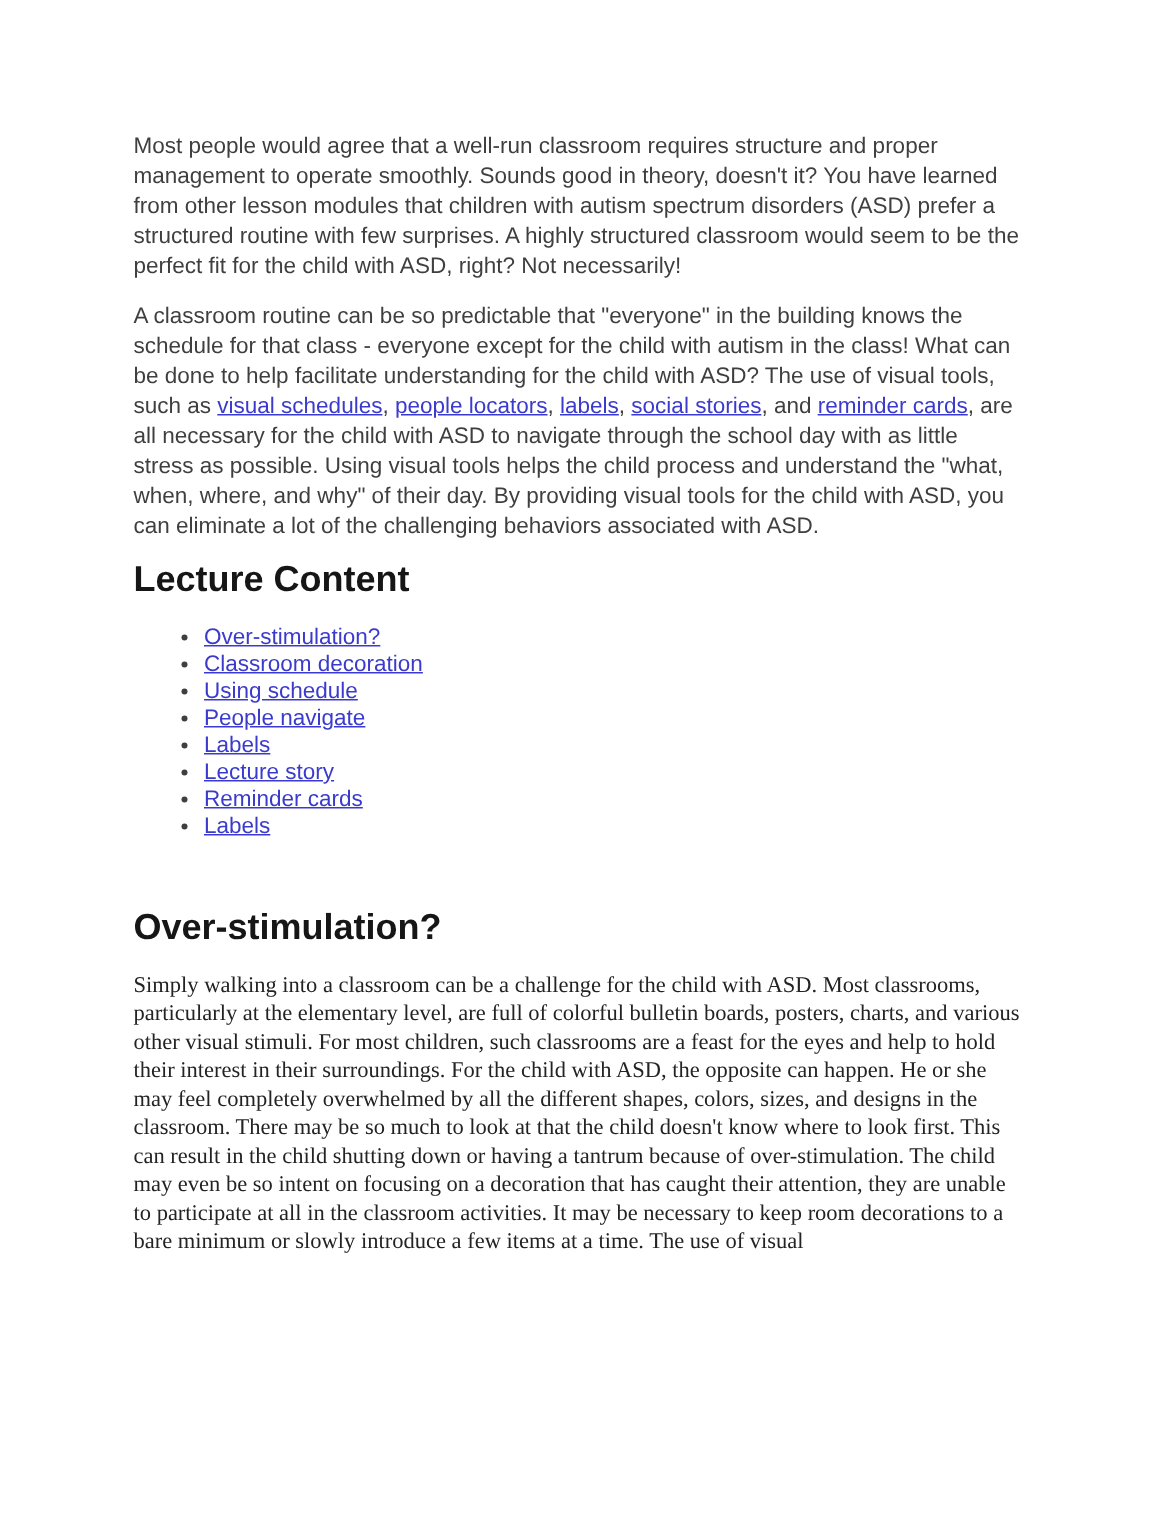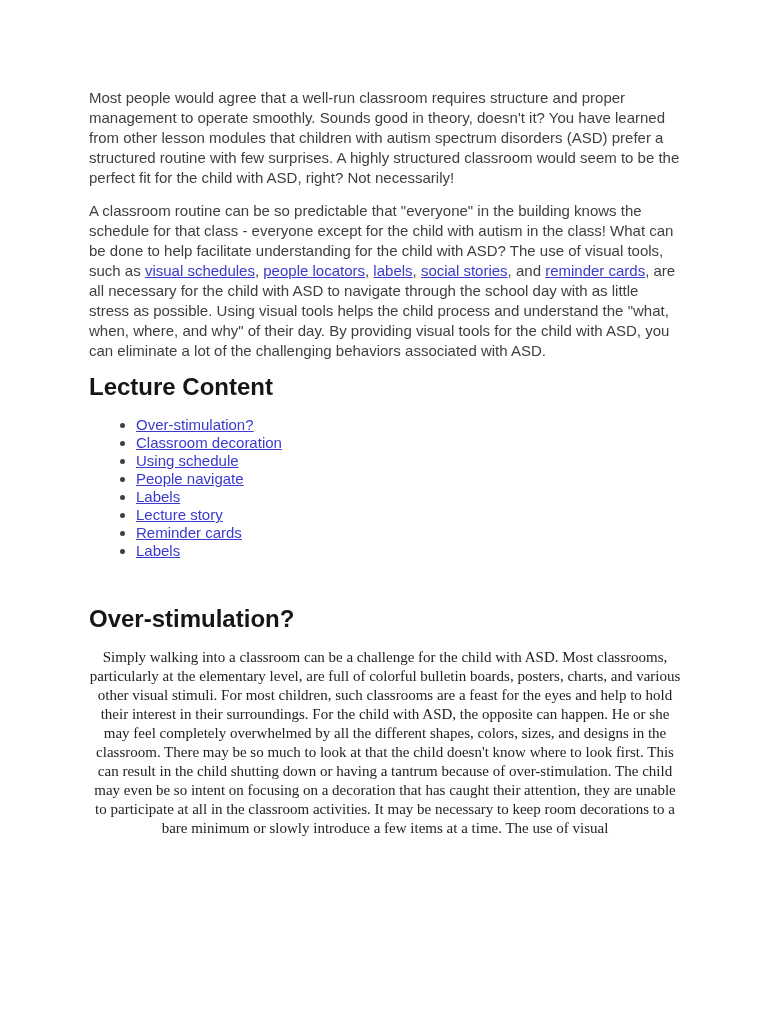--- a/index.html
+++ b/index.html
@@ -53,21 +53,20 @@
   ul.toc-list li{
     font-size:15px;line-height:18px;
     color:var(--body-text);
   }
   h2.overstim-heading{margin:46px 0 16px 0;}
   p.body-serif{
     margin:0;
     font-family:"Liberation Serif",serif;
     font-size:15px;line-height:19px;
     color:var(--serif-text);
-    text-align:center;
   }
 </style>
 </head>
 <body>
 
 <div class="page">
   <div class="content">
 
 
     <p class="body-sans">Most people would agree that a well-run classroom requires structure and proper management to operate smoothly. Sounds good in theory, doesn't it? You have learned from other lesson modules that children with autism spectrum disorders (ASD) prefer a structured routine with few surprises. A highly structured classroom would seem to be the perfect fit for the child with ASD, right? Not necessarily!</p>

